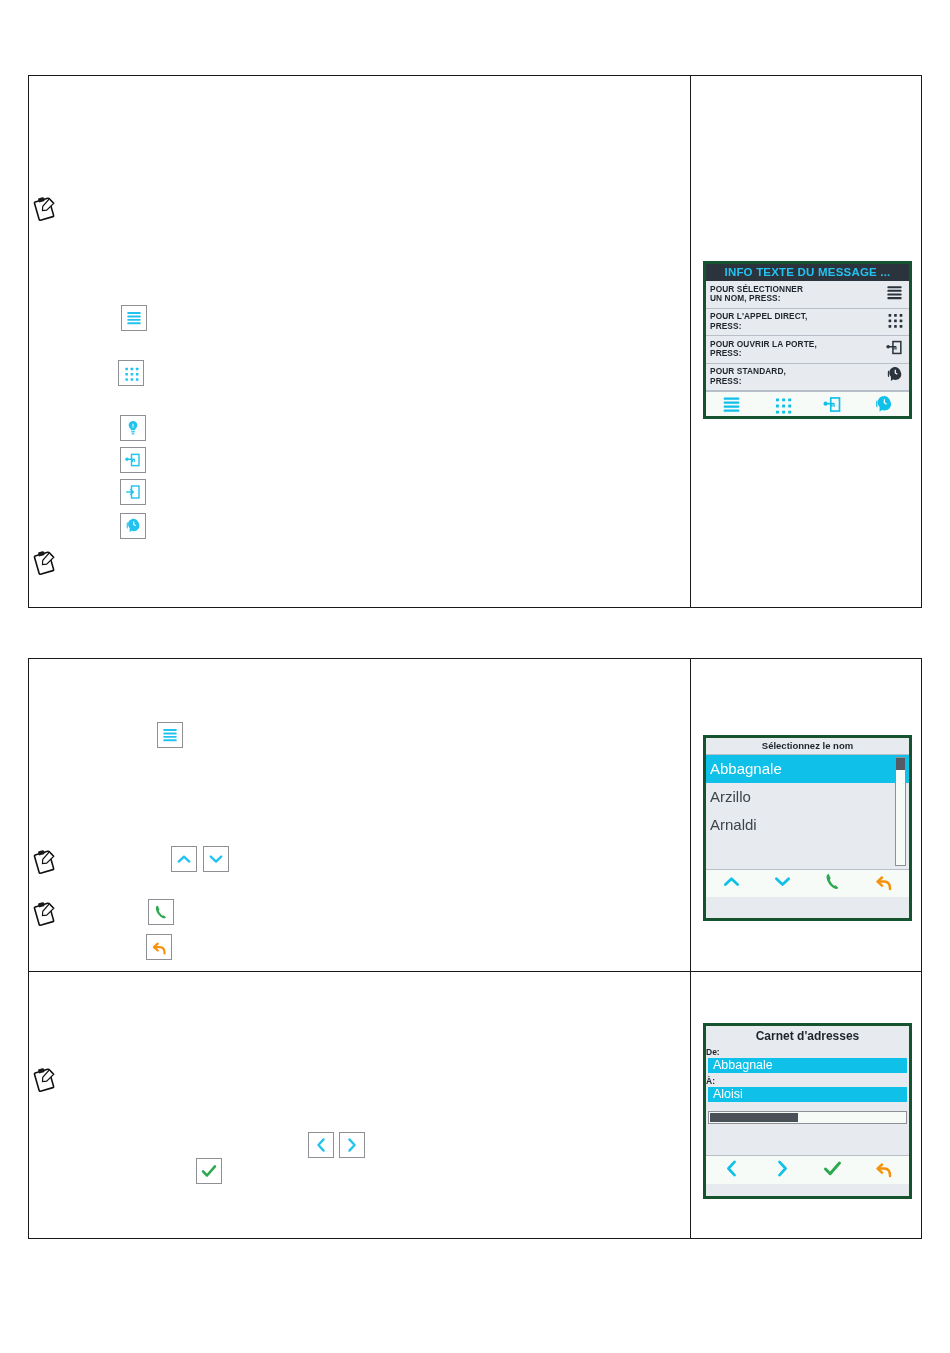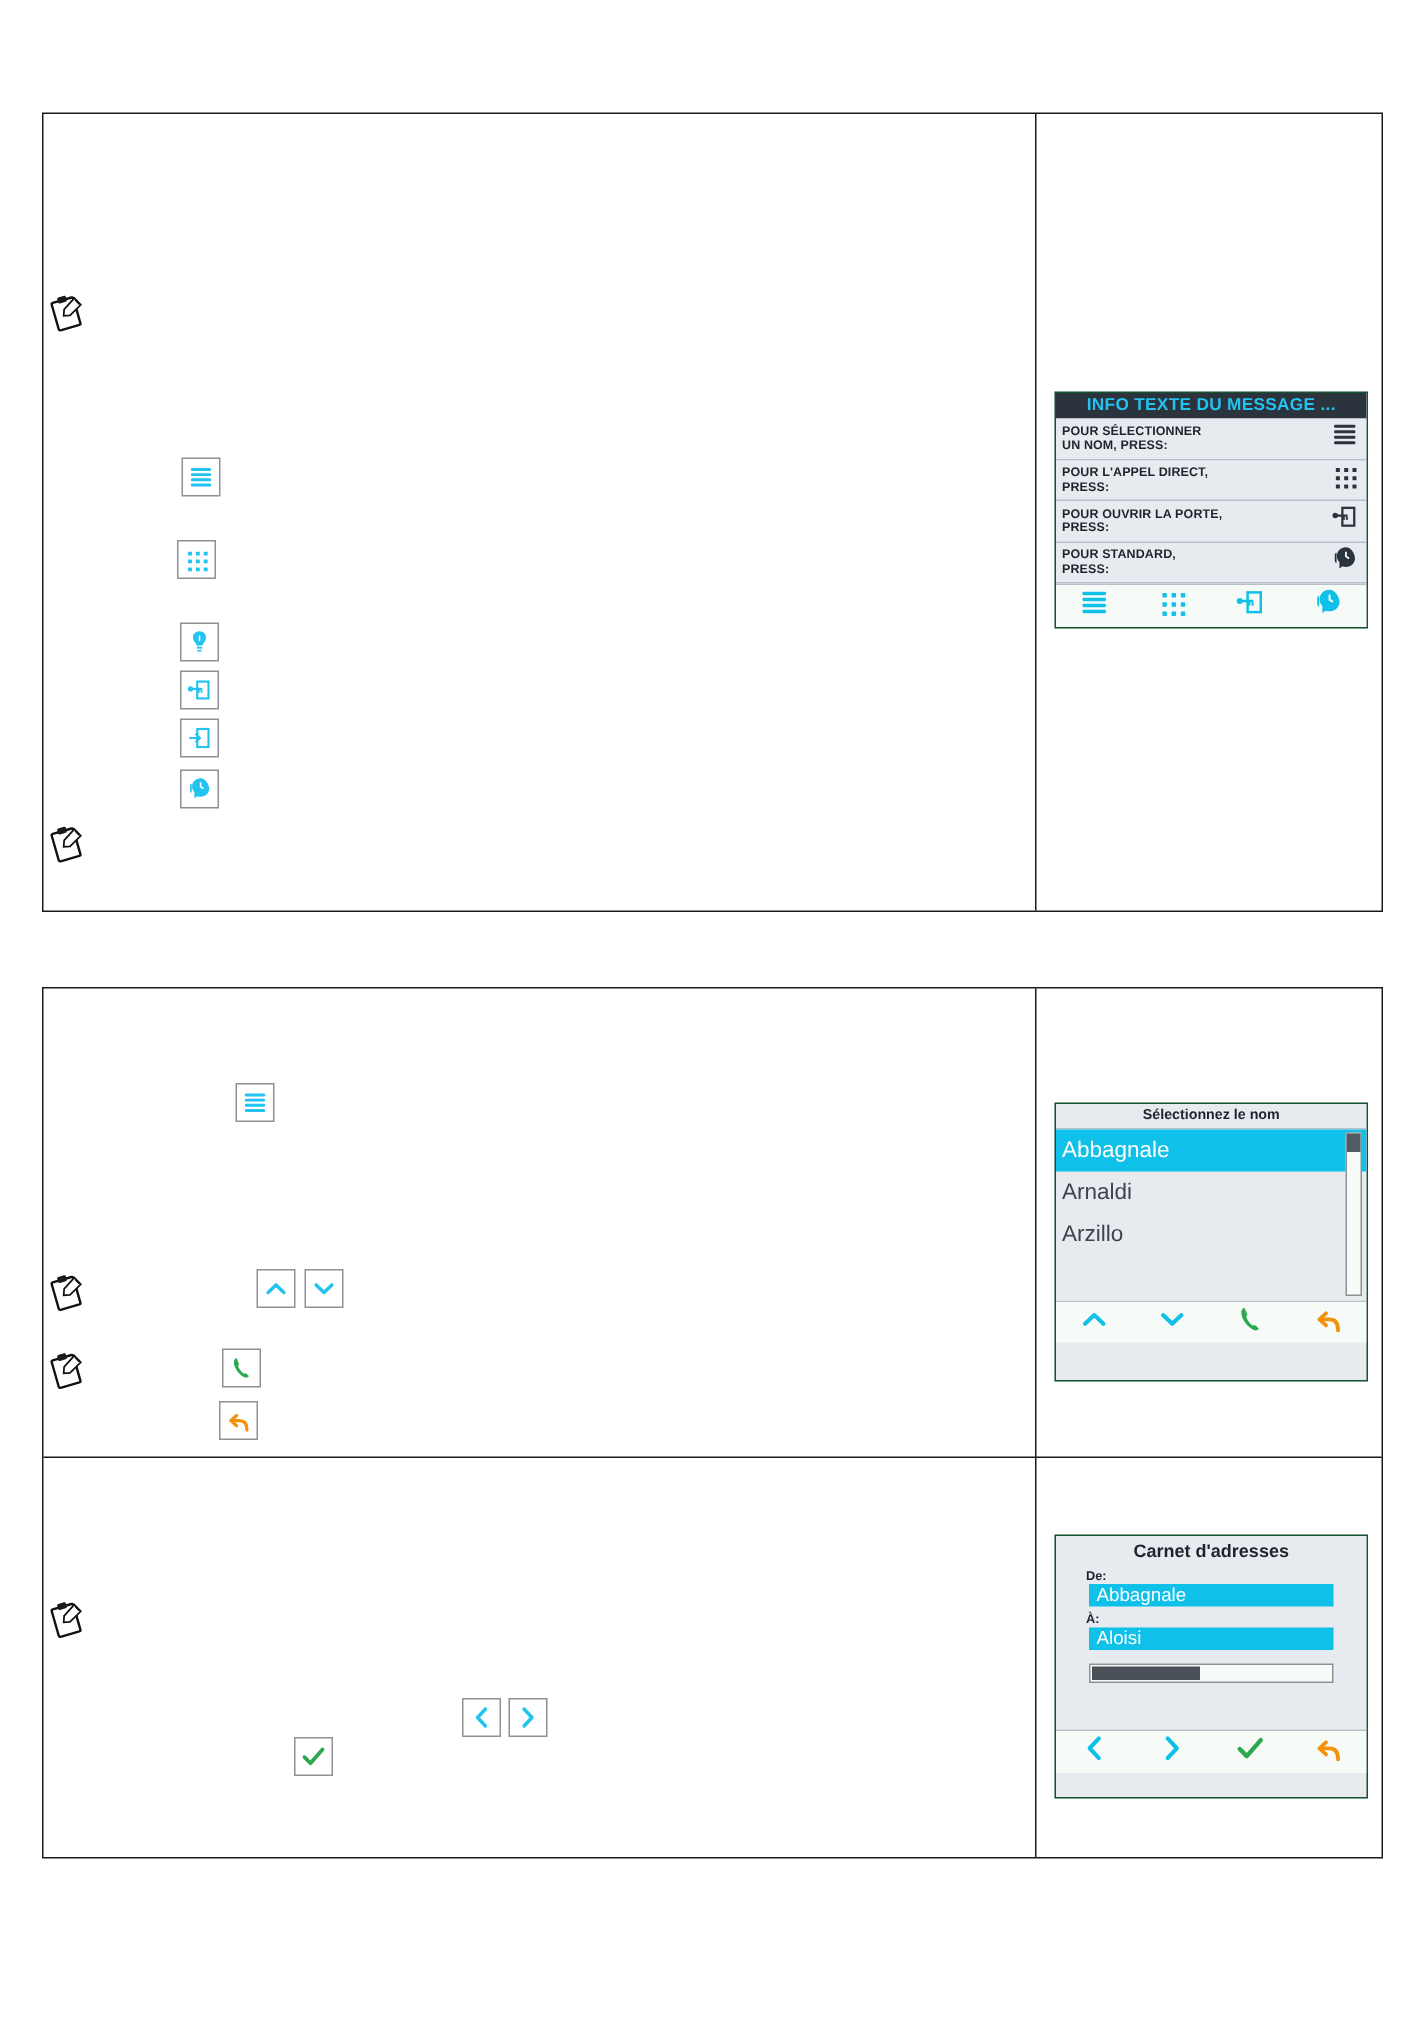--- a/index.html
+++ b/index.html
@@ -59,21 +59,21 @@
     position: absolute;
     width: 30px;
     height: 30px;
   }
   .note-icon svg { display: block; }
 
   
   .device {
     position: absolute;
     box-sizing: border-box;
-    border: 1px solid #14532d;
+    border: 3px solid #14532d;
     background: #e7eaef;
     overflow: hidden;
   }
 
   
   #screen-info { left: 703px; top: 261px; width: 209px; height: 158px; }
   .info-title {
     background: #2b333d;
     color: #22c3f0;
     text-align: center;
@@ -160,21 +160,21 @@
   #screen-book { left: 703px; top: 1023px; width: 209px; height: 176px; }
   .ab-title {
     background: #e7eaef;
     color: #1e242b;
     text-align: center;
     font-size: 12px;
     font-weight: bold;
     line-height: 21px;
     height: 21px;
   }
-  .ab-body { background: #e7eaef; padding: 0 22px; height: 108px; box-sizing: border-box; }
+  .ab-body { background: #e7eaef; padding: 0 2px; height: 108px; box-sizing: border-box; }
   .ab-label {
     font-size: 8.5px;
     font-weight: bold;
     color: #1e242b;
     line-height: 11px;
     margin-left: -2px;
   }
   .ab-field {
     background: #0fc0e8;
     color: #ffffff;
@@ -503,22 +503,22 @@
           </g>
         </svg></div>
     </div>
 </div>
 
 <div class="device" id="screen-names">
   <div class="nm-title">Sélectionnez le nom</div>
   <div class="nm-body">
     <div id="nm-items">
         <div class="nm-item sel">Abbagnale</div>
+        <div class="nm-item">Arzillo</div>
         <div class="nm-item">Arnaldi</div>
-        <div class="nm-item">Arzillo</div>
       </div>
     <div class="nm-scroll">
       <div class="nm-thumb"></div>
     </div>
   </div>
   <div class="nm-toolbar" id="nm-toolbar">
       <div><svg width="21" height="21" viewBox="0 0 24 24">
           <path d="M5 15.5 12 8.8l7 6.7" fill="none" stroke="#0fc0e8" stroke-width="3.1" stroke-linecap="round" stroke-linejoin="round"></path>
         </svg></div>
       <div><svg width="21" height="21" viewBox="0 0 24 24">

